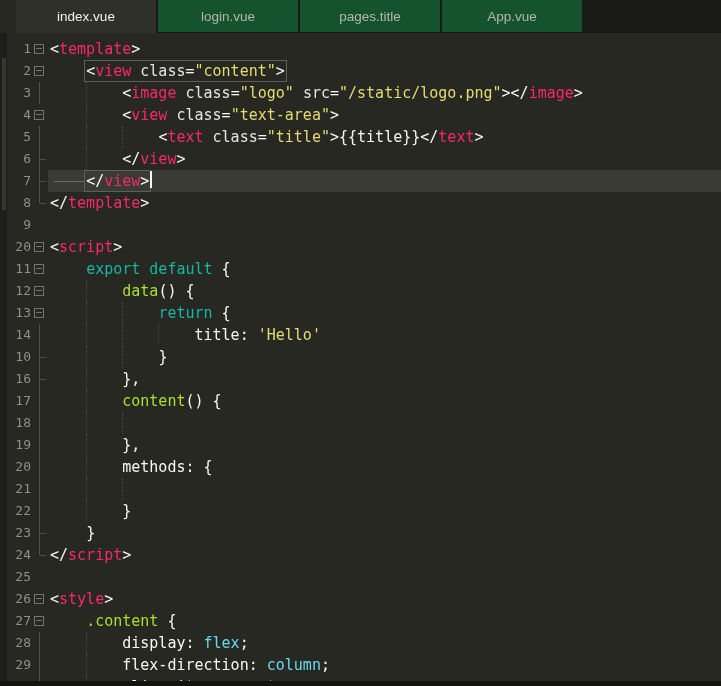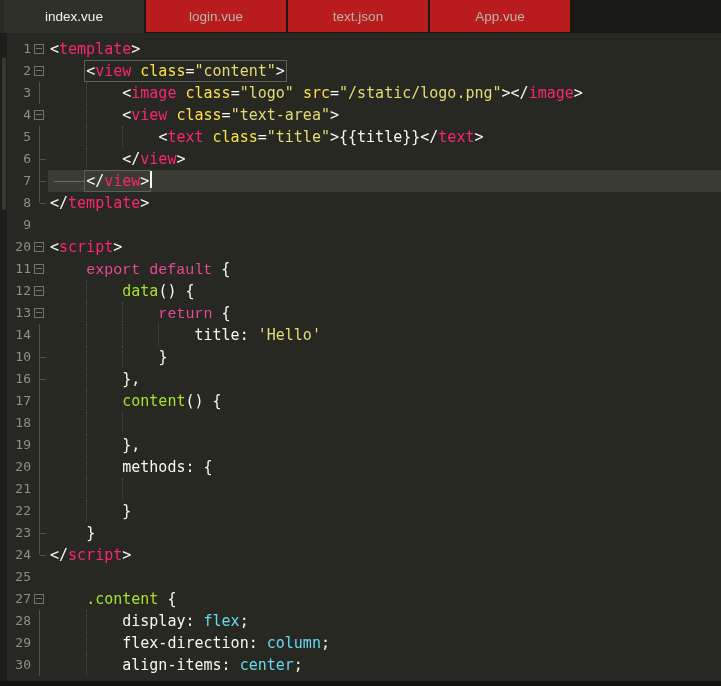--- a/index.html
+++ b/index.html
@@ -1,21 +1,21 @@
 <!DOCTYPE html>
 <html><head>
 <meta charset="utf-8">
 <style>
   html,body{margin:0;padding:0;background:#141411;}
   .window{position:relative;width:721px;height:686px;background:#272822;overflow:hidden;
           font-family:"DejaVu Sans Mono",monospace;}
   
-  .tabbar{position:absolute;top:0;left:4px;right:0;height:33px;background:#191a16;
+  .tabbar{position:absolute;top:0;left:16px;right:0;height:33px;background:#191a16;
           display:flex;align-items:stretch;}
-  .tab{width:140px;margin-right:2px;height:32px;background:#b91c1c;color:#b7b7ae;
+  .tab{width:140px;margin-right:2px;height:32px;background:#14532d;color:#b7b7ae;
        display:flex;align-items:center;justify-content:center;
        font-family:"Liberation Sans",sans-serif;font-size:13.5px;cursor:default;flex:none;}
   .tab.active{background:#2f302a;color:#f2f2ef;height:33px;}
   
   .editor{position:absolute;top:33px;left:0;right:0;bottom:0;overflow:hidden;background:#272822;}
   .lines{position:absolute;top:5px;left:0;right:0;}
   .line{display:flex;height:22px;position:relative;}
   .line.current{background:linear-gradient(to right,transparent 48px,#3a3b32 48px);}
   .num{width:31px;flex:none;text-align:right;color:#8f908a;
        font:13px/22px "DejaVu Sans Mono",monospace;}
@@ -25,35 +25,35 @@
   .fvline{position:absolute;left:8px;top:0;bottom:0;width:1px;background:#50514a;}
   .fvhalf{position:absolute;left:8px;top:0;height:11px;width:1px;background:#50514a;}
   .ftick{position:absolute;left:9px;top:11px;width:6px;height:1px;background:#50514a;}
   .code{position:relative;flex:1;color:#f8f8f2;white-space:pre;
         font:15px/22px "DejaVu Sans Mono",monospace;}
   .guide{position:absolute;top:0;bottom:0;width:0;border-left:1px dotted #4a4b40;}
   .tagbox{outline:1px solid #5f6055;outline-offset:1px;}
   .caret{display:inline-block;width:2px;height:17px;background:#f8f8f0;
          vertical-align:middle;position:relative;top:-2px;margin-left:1px;}
   .hconn{position:absolute;left:4px;top:11px;width:31px;height:1px;background:#6b6c60;}
-  .t-p{color:#f8f8f2;} .t-tag{color:#f92672;} .t-kw{color:#ec4899;font-family:Liberation Mono, monospace;}
-  .t-attr{color:#fde047;} .t-fn{color:#a6e22e;text-align:center;} .t-str{color:#e6db74;} .t-val{color:#66d9ef;margin-top:20px;}
+  .t-p{color:#f8f8f2;} .t-tag{color:#f92672;} .t-kw{color:#14b8a6;}
+  .t-attr{color:#e5e5e5;} .t-fn{color:#a6e22e;text-align:center;} .t-str{color:#e6db74;} .t-val{color:#66d9ef;margin-top:20px;}
   
   .leftstrip{position:absolute;top:0;bottom:0;left:0;width:7px;background:#1d1e1a;}
   .leftthumb{position:absolute;left:2px;width:4px;top:25px;height:152px;background:#36372f;}
   .bottomstrip{position:absolute;left:0;right:0;bottom:0;height:5px;background:#131410;}
 </style>
 </head>
 <body>
 
 <div class="window">
   <div class="tabbar" id="tabbar">
       <div class="tab active">index.vue</div>
       <div class="tab">login.vue</div>
-      <div class="tab">text.json</div>
+      <div class="tab">pages.title</div>
       <div class="tab">App.vue</div>
     </div>
   <div class="editor">
     <div class="lines" id="lines">
         <div class="line">
           <span class="num">1</span>
           <span class="fold">
             <span class="fbox"></span>
           </span>
           <span class="code"><span class="t-p">&lt;</span><span class="t-tag">template</span><span class="t-p">&gt;</span></span>
@@ -221,20 +221,27 @@
           <span class="fold">
             <span class="fvhalf"></span>
             <span class="ftick"></span>
           </span>
           <span class="code"><span class="t-p">&lt;/</span><span class="t-tag">script</span><span class="t-p">&gt;</span></span>
         </div>
         <div class="line">
           <span class="num">25</span>
           <span class="fold"></span>
           <span class="code"></span>
+        </div>
+        <div class="line">
+          <span class="num">26</span>
+          <span class="fold">
+            <span class="fbox"></span>
+          </span>
+          <span class="code"><span class="t-p">&lt;</span><span class="t-tag">style</span><span class="t-p">&gt;</span></span>
         </div>
         <div class="line">
           <span class="num">27</span>
           <span class="fold">
             <span class="fbox"></span>
           </span>
           <span class="code">    <span class="t-fn">.content</span><span class="t-p"> {</span></span>
         </div>
         <div class="line">
           <span class="num">28</span>

